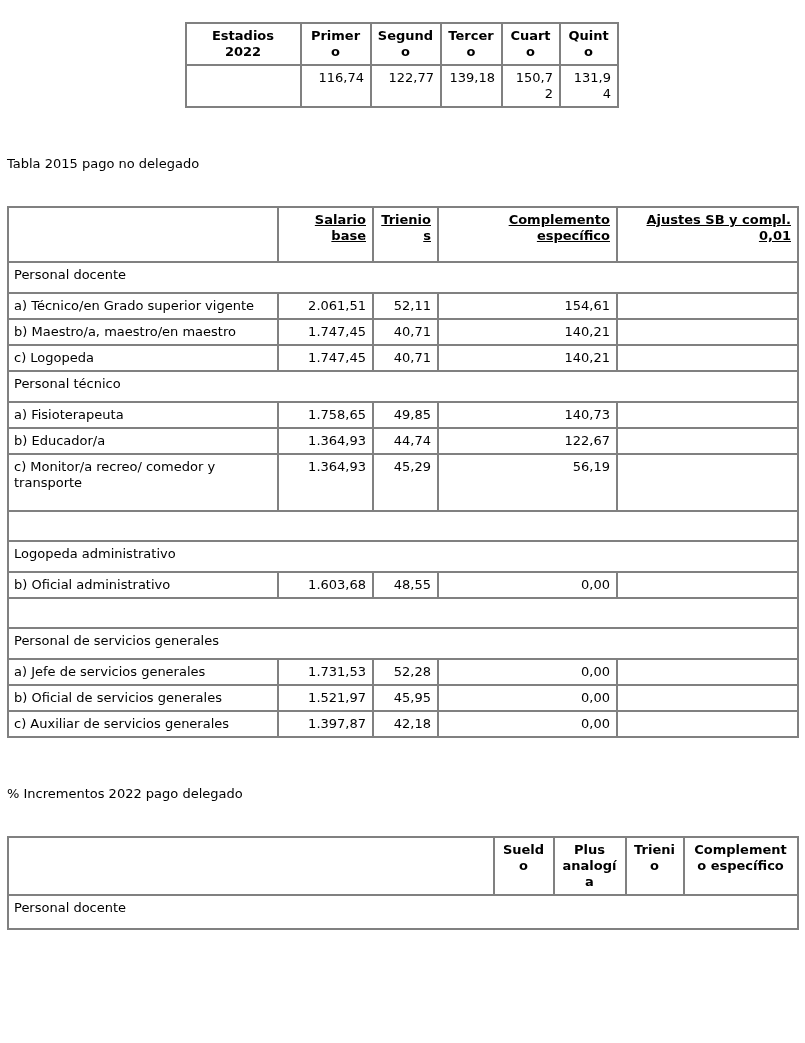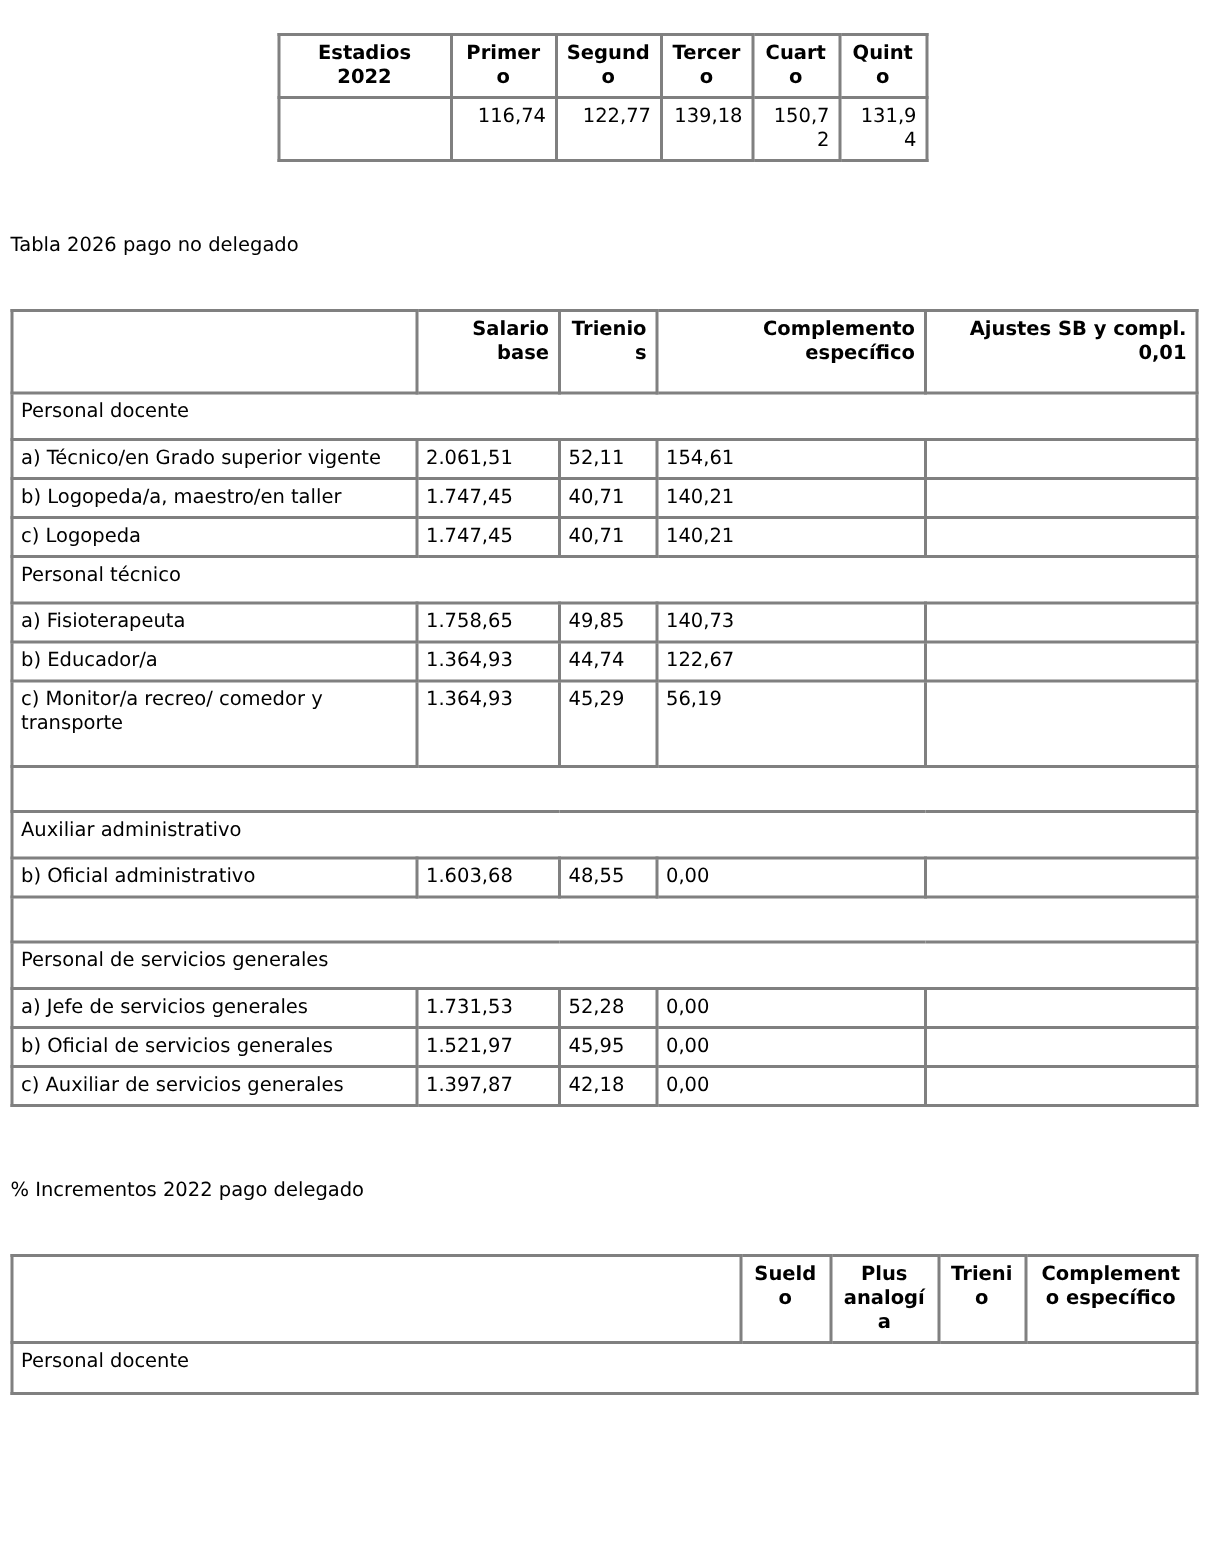--- a/index.html
+++ b/index.html
@@ -24,23 +24,23 @@
   .estadios { margin: 22px 0 16px 185px; width: 432px; }
   .estadios th { font-weight: bold; text-align: center; height: 34px; }
   .estadios td { text-align: right; height: 34px; }
   .estadios td.first { text-align: left; }
 
   
   .caption { margin: 48px 0 0 7px; }
 
   
   .salary { margin: 34px 0 0 7px; width: 790px; }
-  .salary th { font-weight: bold; text-align: right; height: 55px; }
+  .salary th { font-weight: bold; text-align: right; height: 55px; text-decoration: underline; }
   .salary td.lbl { text-align: left; }
-  .salary td.num { text-align: left; margin-left: 44px; }
+  .salary td.num { text-align: right; margin-left: 44px; }
   .salary tr.sec td { height: 31px; }
   .salary tr.data td { height: 20px; }
   .salary tr.tall td { height: 57px; }
   .salary tr.blank td { height: 30px; }
 
   
   .increm { margin: 34px 0 0 7px; width: 790px; }
   .increm th { font-weight: bold; text-align: center; height: 54px; }
   .increm tr.sec td { height: 34px; }
 </style>
@@ -69,21 +69,21 @@
     <td class="first"></td>
     <td>116,74</td>
     <td>122,77</td>
     <td>139,18</td>
     <td>150,72</td>
     <td>131,94</td>
   </tr>
 </tbody>
   </table>
 
-<div class="caption">Tabla 2026 pago no delegado</div>
+<div class="caption">Tabla 2015 pago no delegado</div>
 
 <table class="salary">
   <colgroup>
     <col style="width:270px">
       <col style="width:95px">
       <col style="width:65px">
     <col style="width:179px">
       <col style="width:181px">
   </colgroup>
   <tbody>
@@ -99,21 +99,21 @@
     <td colspan="5">Personal docente</td>
   </tr>
   <tr class="data">
     <td class="lbl">a) Técnico/en Grado superior vigente</td>
     <td class="num">2.061,51</td>
     <td class="num">52,11</td>
     <td class="num">154,61</td>
     <td class="num"></td>
   </tr>
   <tr class="data">
-    <td class="lbl">b) Logopeda/a, maestro/en taller</td>
+    <td class="lbl">b) Maestro/a, maestro/en maestro</td>
     <td class="num">1.747,45</td>
     <td class="num">40,71</td>
     <td class="num">140,21</td>
     <td class="num"></td>
   </tr>
   <tr class="data">
     <td class="lbl">c) Logopeda</td>
     <td class="num">1.747,45</td>
     <td class="num">40,71</td>
     <td class="num">140,21</td>
@@ -142,21 +142,21 @@
     <td class="num">1.364,93</td>
     <td class="num">45,29</td>
     <td class="num">56,19</td>
     <td class="num"></td>
   </tr>
 
   <tr class="blank">
     <td colspan="5"></td>
   </tr>
   <tr class="sec">
-    <td colspan="5">Auxiliar administrativo</td>
+    <td colspan="5">Logopeda administrativo</td>
   </tr>
   <tr class="data">
     <td class="lbl">b) Oficial administrativo</td>
     <td class="num">1.603,68</td>
     <td class="num">48,55</td>
     <td class="num">0,00</td>
     <td class="num"></td>
   </tr>
 
   <tr class="blank">

